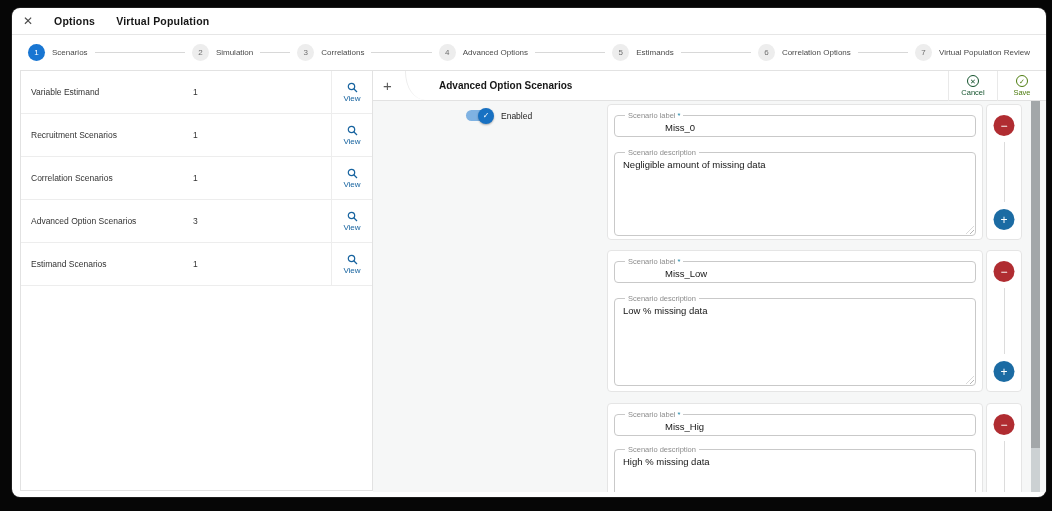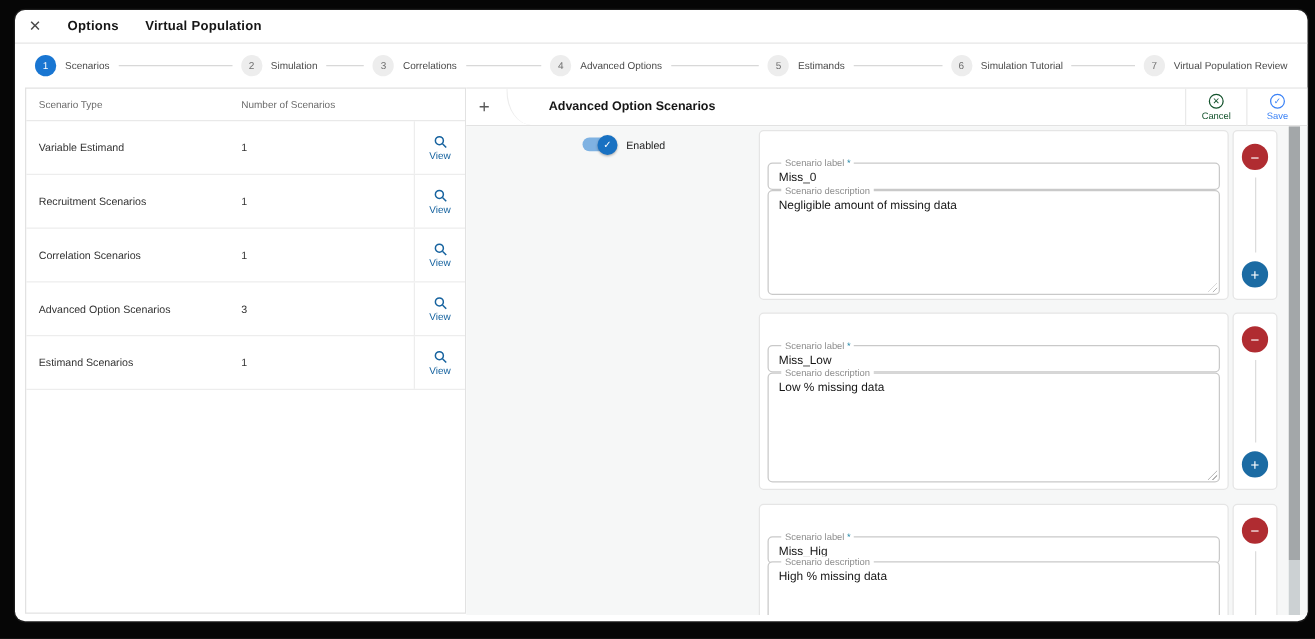--- a/index.html
+++ b/index.html
@@ -47,21 +47,21 @@
   .right-panel { position:absolute; left:361px; top:62px; width:673px; height:421px;
                  border-top:1px solid #e2e2e2; background:#fff; }
   .rp-header { position:relative; height:30px; border-bottom:1px solid #e2e2e2; background:#fff; }
   .tab-plus { position:absolute; left:10px; top:6px; font-size:15px; color:#5a5a5a; font-weight:normal; cursor:pointer; }
   .tab-curve { position:absolute; left:32px; top:0; width:22px; height:29px;
                border-left:1px solid #ececec; border-bottom-left-radius:20px 28px; }
   .rp-title { position:absolute; left:66px; top:9px; font-weight:bold; font-size:10px; color:#161616; }
   .hdr-btn { position:absolute; top:0; width:49px; height:30px; border-left:1px solid #e9e9e9;
              display:flex; flex-direction:column; align-items:center; justify-content:center; gap:1px; cursor:pointer; }
   .hdr-btn.cancel { right:49px; color:#14532d;justify-content:center; }
-  .hdr-btn.save   { right:0;    color:#3b82f6;margin-left:32px; }
+  .hdr-btn.save   { right:0;    color:#4d7c0f;margin-left:32px; }
   .hdr-icon { width:12px; height:12px; border-radius:50%; border:1px solid currentColor;
               display:flex; align-items:center; justify-content:center; font-size:7px; line-height:1; }
   .hdr-label { font-size:7.5px; }
 
   .rp-content { position:absolute; left:0; top:30px; width:673px; height:391px;
                 background:#f6f7f7; overflow:hidden; }
 
   
   .toggle-row { position:absolute; left:93px; top:9px; display:flex; align-items:center; }
   .switch { position:relative; width:26px; height:11px; border-radius:6px; background:#7fb2e2; cursor:pointer; }
@@ -70,21 +70,21 @@
                   justify-content:center; box-shadow:0 1px 2px rgba(0,0,0,.3); }
   .toggle-label { font-size:8.5px; color:#222; margin-left:9px; }
 
   
   .fcard { position:absolute; left:234px; width:376px; background:#fff;
            border:1px solid #e5e5e5; border-radius:4px; }
   .fcard.s1 { top:3px;  height:136px; }
   .fcard.s2 { top:149px; height:142px; }
   .fcard.s3 { top:302px; height:200px; }
   .field { position:absolute; left:6px; right:6px; border:1px solid #c9c9c9; border-radius:4px; background:#fff; }
-  .field.lab { top:25px; height:22px; }
+  .field.lab { top:10px; height:22px;padding-left:42px; }
   .fcard.s1 .field.desc { top:47px; height:84px; }
   .fcard.s2 .field.desc { top:47px; height:88px; }
   .fcard.s3 .field.desc { top:45px; height:148px; }
   .flabel { position:absolute; top:-5px; left:10px; background:#fff; padding:0 3px;
             font-size:7.5px; color:#8d8d8d; line-height:1.2; white-space:nowrap; }
   .req { color:#1d84a5; margin-left:2px; }
   .field input { width:100%; height:100%; border:0; outline:none; background:transparent;
                  font-family:"Liberation Sans",sans-serif; font-size:9.5px; color:#161616; padding:3px 8px 0; }
   .field textarea { width:100%; height:100%; border:0; outline:none; resize:none; background:transparent;
                     font-family:"Liberation Sans",sans-serif; font-size:9.5px; color:#161616; padding:6px 8px 0; }
@@ -144,34 +144,30 @@
       <span class="step-label">Advanced Options</span>
     </div>
     <div class="connector c4"></div>
     <div class="step">
       <span class="step-circle">5</span>
       <span class="step-label">Estimands</span>
     </div>
     <div class="connector c5"></div>
     <div class="step">
       <span class="step-circle">6</span>
-      <span class="step-label">Simulation Tutorial</span>
+      <span class="step-label">Correlation Options</span>
     </div>
     <div class="connector c6"></div>
     <div class="step">
       <span class="step-circle">7</span>
       <span class="step-label">Virtual Population Review</span>
     </div>
   </div>
 
   <div class="left-card">
-    <div class="lc-colrow">
-      <span class="lc-col c-type">Scenario Type</span>
-      <span class="lc-col c-num">Number of Scenarios</span>
-    </div>
 
     <div class="lc-row">
       <span class="lc-cell-type">Variable Estimand</span>
       <span class="lc-cell-num">1</span>
       <div class="view-cell">
         <svg class="mag" width="11" height="11" viewBox="0 0 11 11">
             <circle cx="4.5" cy="4.5" r="3.2" fill="none" stroke="#17639f" stroke-width="1.2"></circle>
             <line x1="7" y1="7" x2="10" y2="10" stroke="#17639f" stroke-width="1.2"></line>
           </svg>
         <span class="view-text">View</span>

